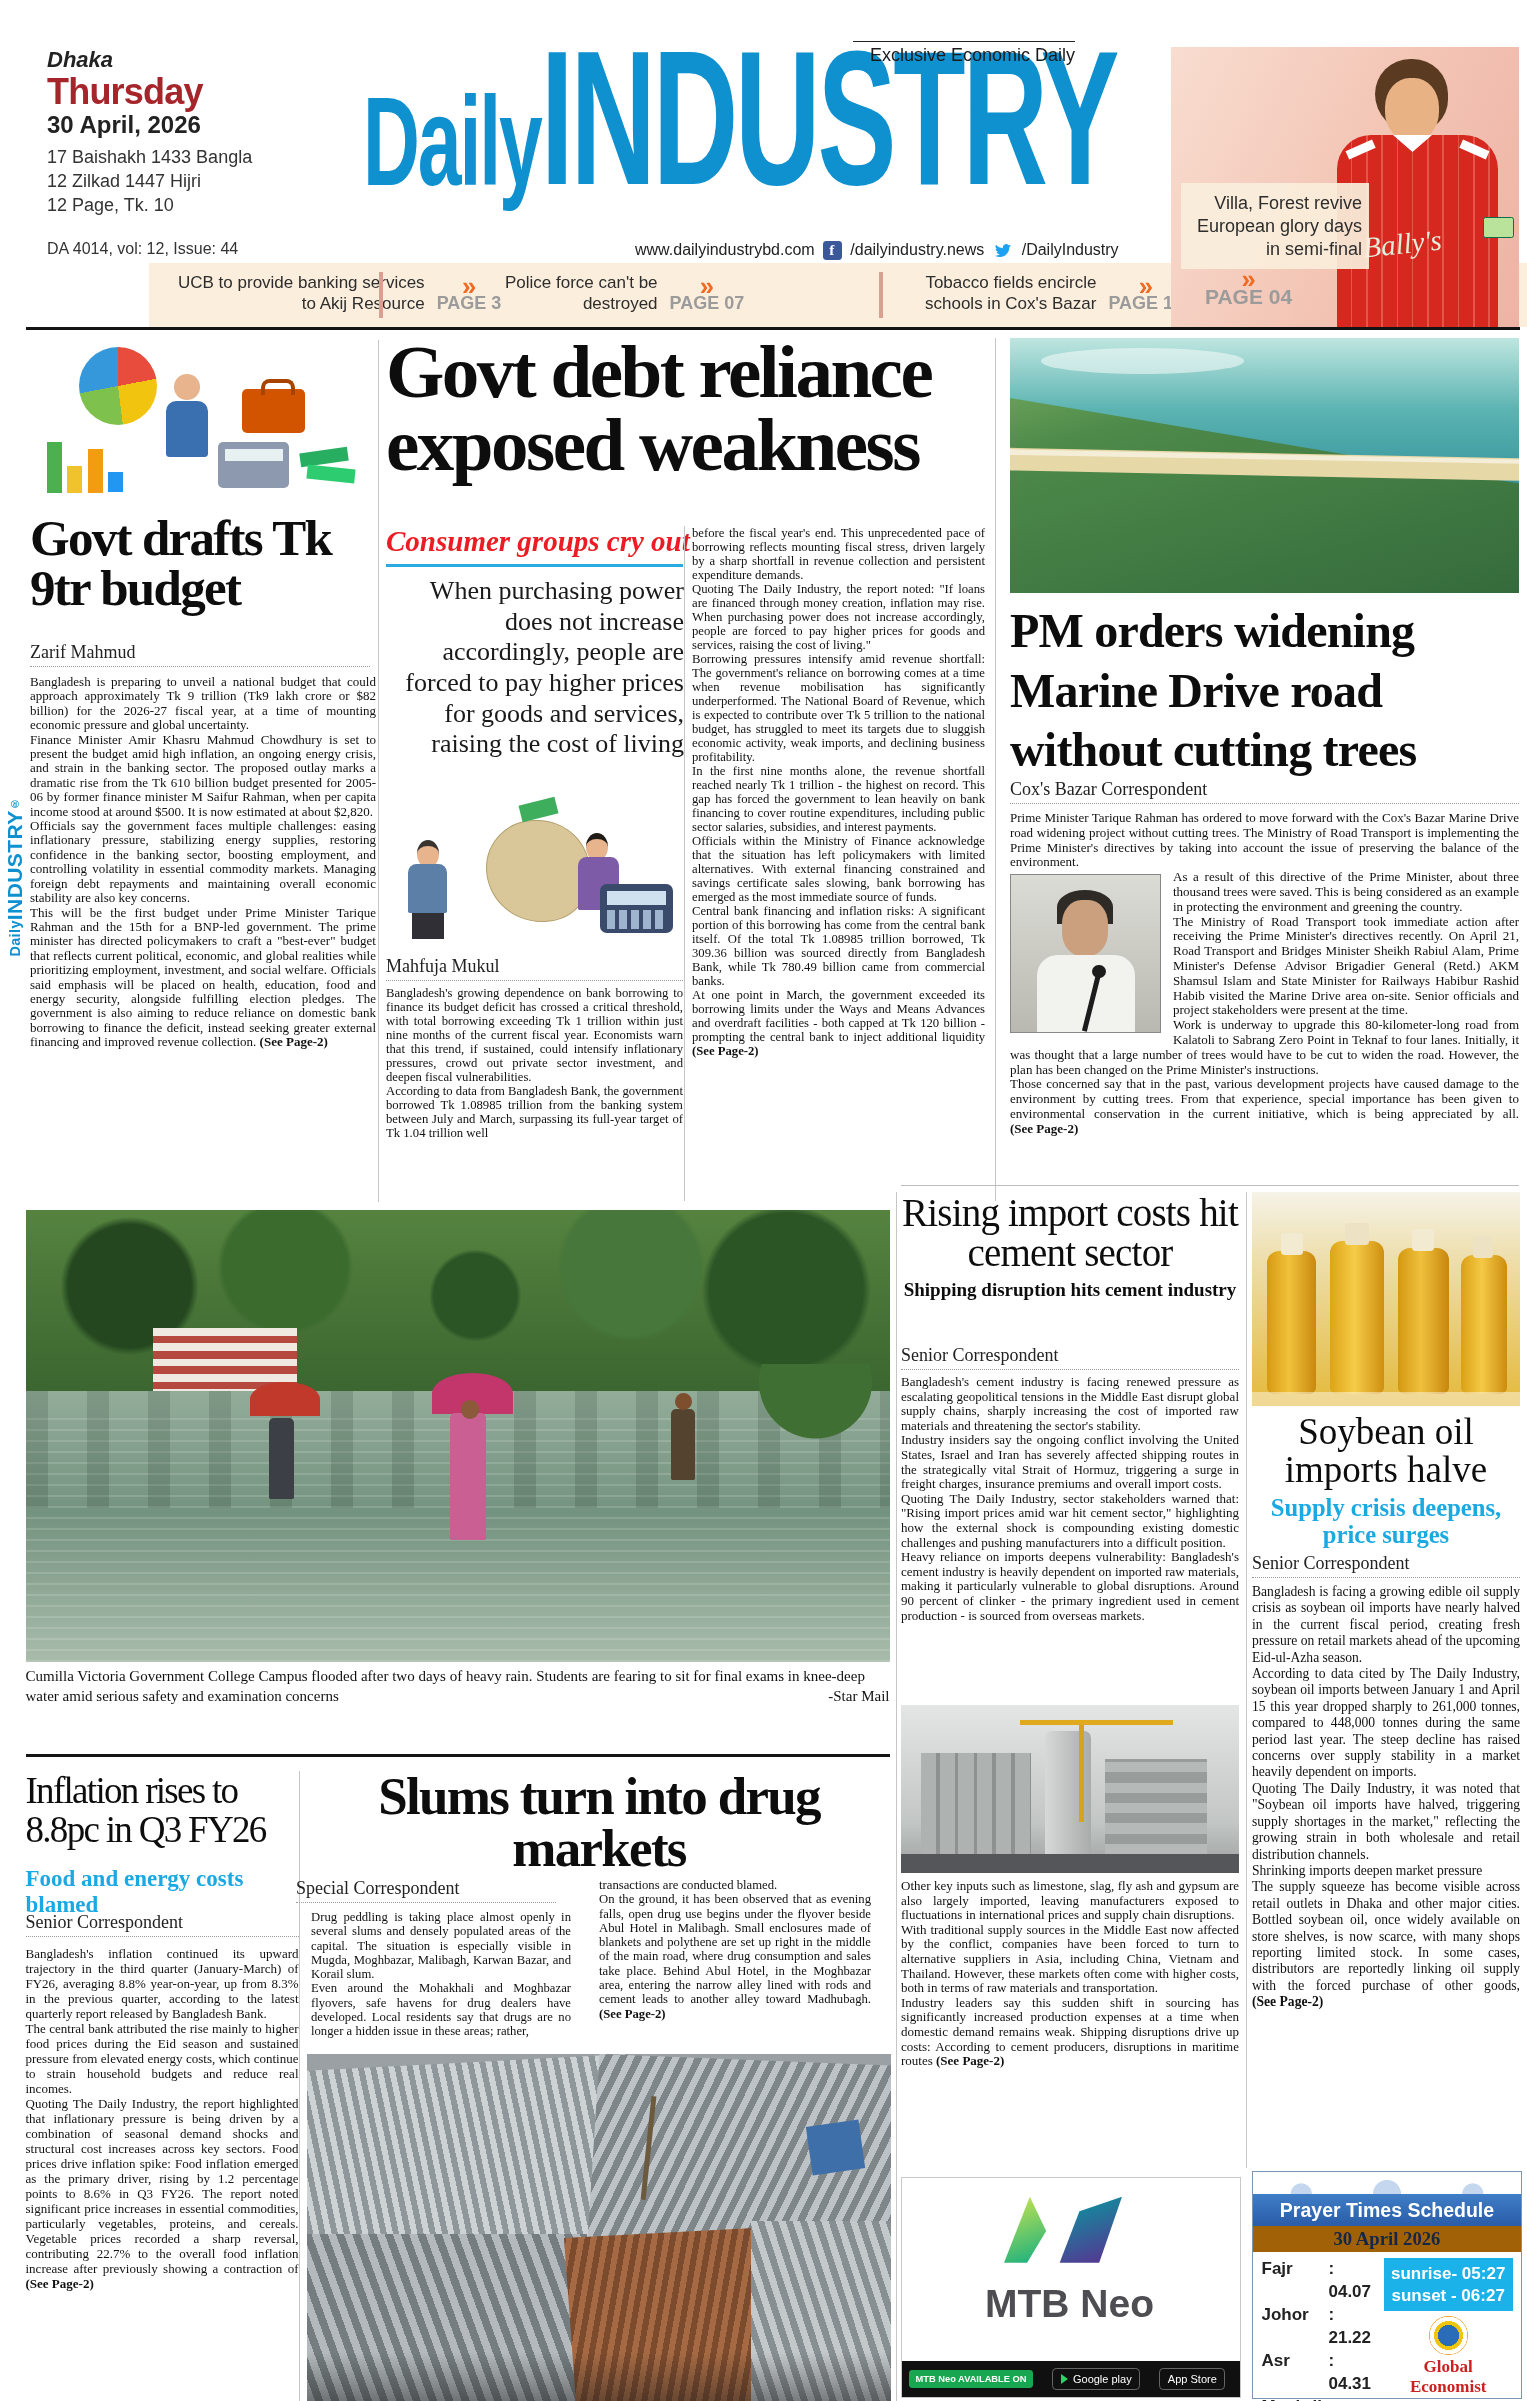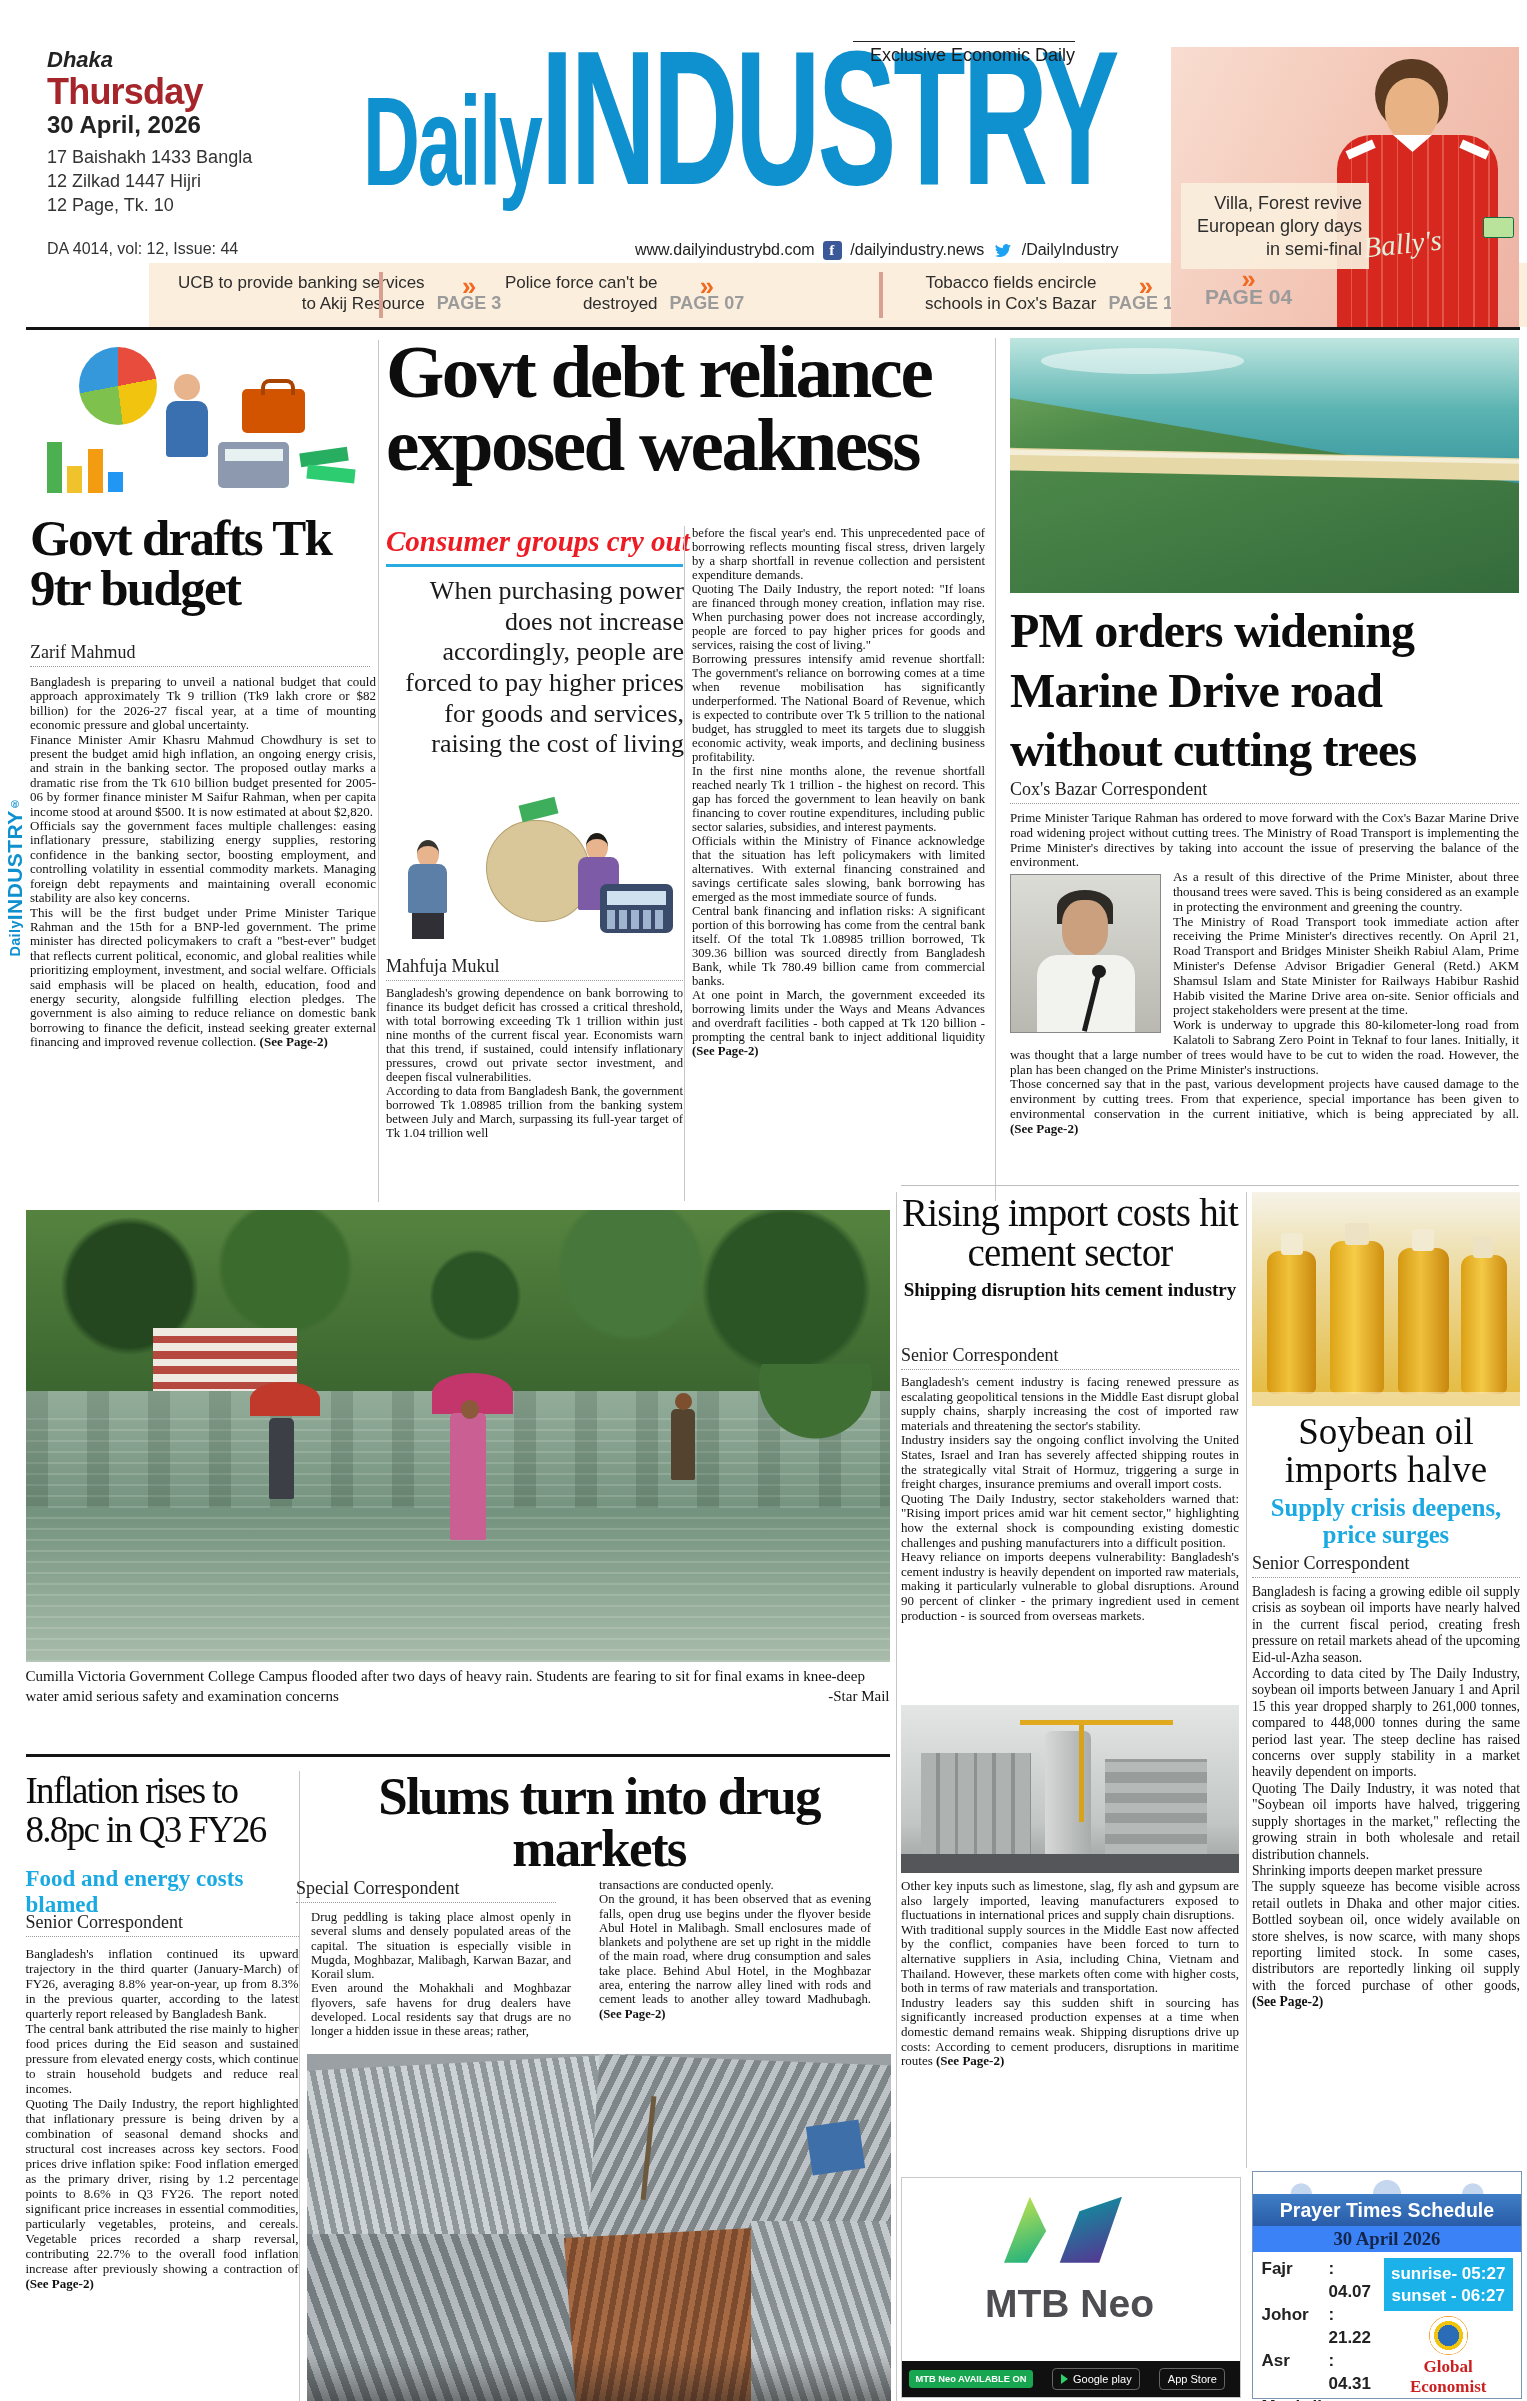--- a/index.html
+++ b/index.html
@@ -53,21 +53,21 @@
   .pullquote{font-size:26px;line-height:1.18;text-align:right;color:#1a1a1a;}
   .subtitle-cyan{color:#1ba9e2;font-weight:bold;}
   
   .photoframe{position:absolute;overflow:hidden;}
   .capline{font-size:15px;line-height:1.3;color:#111;}
   
   .prayer{position:absolute;left:1252px;top:2171px;width:268px;height:226px;border:0.8px solid #7d95b5;
           background:#fff;font-family:"Liberation Sans",sans-serif;}
   .prayer-head{background:linear-gradient(#3f7ec6,#2a5ca8);color:#fff;font-weight:bold;font-size:19.5px;
                text-align:center;padding:5.1px 0 4.2px;}
-  .prayer-date{background:#3b82f6;color:#14264a;font-family:"Liberation Serif",serif;font-weight:bold;
+  .prayer-date{background:#a16207;color:#14264a;font-family:"Liberation Serif",serif;font-weight:bold;
                font-size:18.7px;text-align:center;padding:1.7px 0;}
   .prayer-row{display:flex;font-size:17px;font-weight:bold;color:#222;line-height:1.35;}
   .prayer-row .pl{width:73px;}
   .sunbox{background:#1ab2e8;color:#fff;font-weight:bold;font-size:17px;text-align:center;
           padding:4.2px 5.1px;line-height:1.3;}
   .gef-name{color:#cc1f1f;font-weight:bold;font-family:"Liberation Serif",serif;font-size:17px;}
   
   .mtb{position:absolute;left:901px;top:2177px;width:338px;height:219px;border:0.8px solid #c9c9c9;background:#fff;}
   .mtb-name{font-family:"Liberation Sans",sans-serif;font-weight:bold;font-size:39px;color:#4d4d52;}
   .mtb-bar{position:absolute;left:0;bottom:0;width:100%;height:36px;background:#101010;
@@ -401,21 +401,21 @@
 
   <div class="vrule" style="left:299px;top:1771px;height:631px;"></div>
 
   <div class="abs headline" style="left:307px;top:1771px;width:584px;font-size:53px;line-height:.98;text-align:center;letter-spacing:-1.7px;">Slums turn into drug markets</div>
   <div class="abs byline" style="left:296px;top:1878px;width:260px;">Special Correspondent</div>
   <div class="abs body-text" style="left:311px;top:1910px;width:260px;font-size:12.7px;line-height:14.3px;">
     <p>Drug peddling is taking place almost openly in several slums and densely populated areas of the capital. The situation is especially visible in Mugda, Moghbazar, Malibagh, Karwan Bazar, and Korail slum.</p>
     <p>Even around the Mohakhali and Moghbazar flyovers, safe havens for drug dealers have developed. Local residents say that drugs are no longer a hidden issue in these areas; rather,</p>
   </div>
   <div class="abs body-text" style="left:599px;top:1878px;width:272px;font-size:12.7px;line-height:14.3px;">
-    <p>transactions are conducted openly.</p>
+    <p>transactions are conducted blamed.</p>
     <p><span>On the ground, it has been observed that as evening falls, open drug use begins under the flyover beside Abul Hotel in Malibagh. Small enclosures made of blankets and polythene are set up right in the middle of the main road, where drug consumption and sales take place. Behind Abul Hotel, in the Moghbazar area, entering the narrow alley lined with rods and cement leads to another alley toward Madhubagh.</span> <b class="see">(See Page-2)</b></p>
   </div>
 
   <div class="photoframe" style="left:307px;top:2054px;width:584px;height:347px;">
     <div class="abs" style="left:0;top:0;width:100%;height:100%;background:#9aa0a3;"></div>
     <div class="abs" style="left:0;top:0;width:55%;height:60%;background:repeating-linear-gradient(78deg,#cdd2d5 0 6px,#8f979b 6px 12px);clip-path:polygon(0 8%,100% 0,92% 100%,0 92%);"></div>
     <div class="abs" style="left:48%;top:0;width:52%;height:55%;background:repeating-linear-gradient(-64deg,#bcc2c5 0 6.8px,#7e8689 6.8px 13.6px);clip-path:polygon(4% 0,100% 6%,100% 94%,0 100%);"></div>
     <div class="abs" style="left:0;top:52%;width:48%;height:48%;background:repeating-linear-gradient(70deg,#b3b9bc 0 7.6px,#757d80 7.6px 15.3px);"></div>
     <div class="abs" style="left:44%;top:50%;width:34%;height:50%;background:repeating-linear-gradient(-80deg,#a56a43 0 6px,#7c4a2d 6px 12px);clip-path:polygon(0 6%,100% 0,100% 100%,6% 100%);"></div>
     <div class="abs" style="left:76%;top:48%;width:24%;height:52%;background:repeating-linear-gradient(72deg,#c3c8ca 0 6.8px,#888f92 6.8px 13.6px);"></div>

